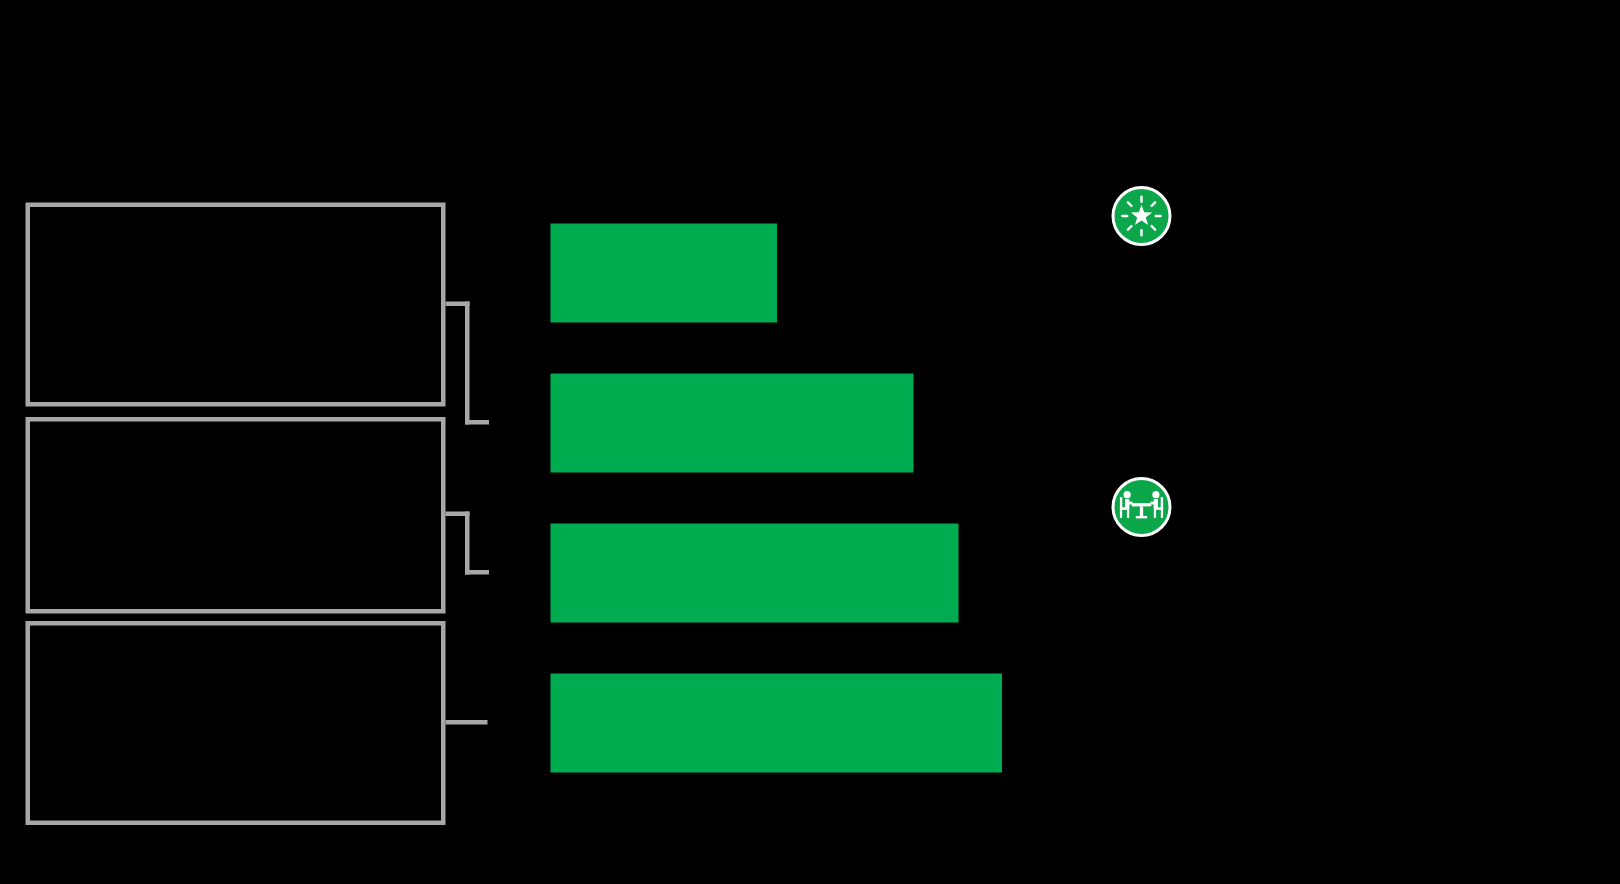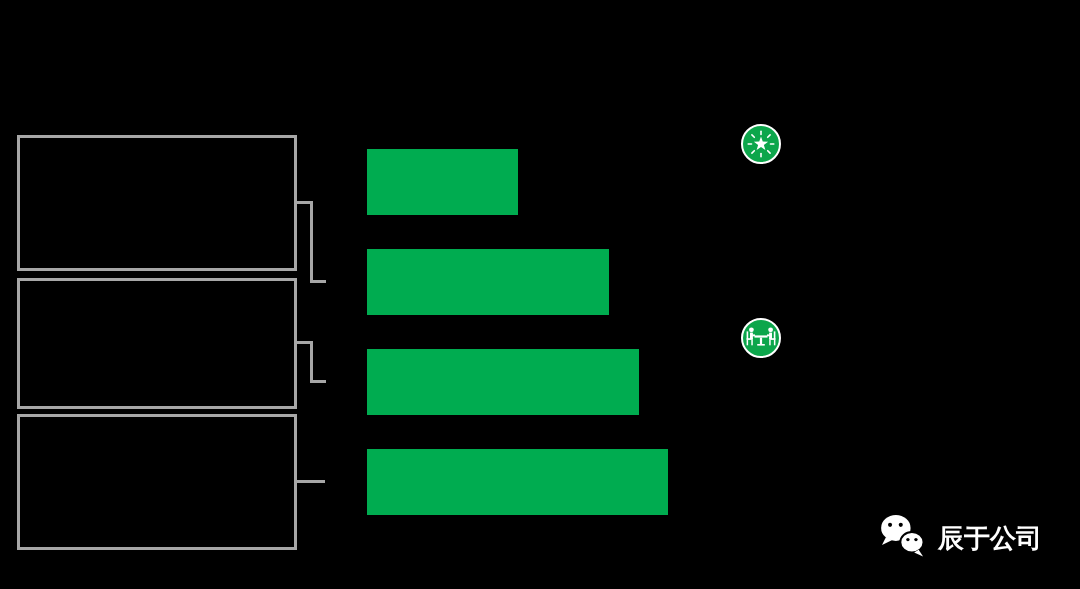--- a/index.html
+++ b/index.html
@@ -122,31 +122,14 @@
           <rect x="-9.6" y="-3.6" width="3.6" height="1.9"></rect>
           <rect x="-14.4" y="-6.6" width="1.6" height="8.4"></rect>
           <rect x="-14.4" y="0.2" width="6.2" height="1.7"></rect>
           <rect x="-14.4" y="1.9" width="1.5" height="5.4"></rect>
           <rect x="-9.7" y="1.9" width="1.5" height="5.4"></rect>
         </g>
       </g>
     </svg>
   </div>
 
-  <div class="footer-brand">
-    <span>
-      <svg width="54" height="50" viewBox="0 0 60 56">
-        <g>
-          <ellipse cx="22" cy="19" rx="16.5" ry="14.5" style="fill:#fff"></ellipse>
-          <polygon points="11,29 6.5,38 18,32.5" style="fill:#fff"></polygon>
-          <circle cx="15.5" cy="15.5" r="2.3" style="fill:#000"></circle>
-          <circle cx="27.5" cy="15.5" r="2.3" style="fill:#000"></circle>
-          <ellipse cx="40" cy="35" rx="13" ry="11.5" style="fill:#fff;stroke:#000;stroke-width:2.2"></ellipse>
-          <polygon points="47.5,43.5 52.5,51 42.5,46.5" style="fill:#fff"></polygon>
-          <circle cx="35.5" cy="32" r="1.9" style="fill:#000"></circle>
-          <circle cx="44.5" cy="32" r="1.9" style="fill:#000"></circle>
-        </g>
-      </svg>
-    </span>
-    <span class="brand-name">辰于公司</span>
-  </div>
 
 </div>
 
 </body></html>

